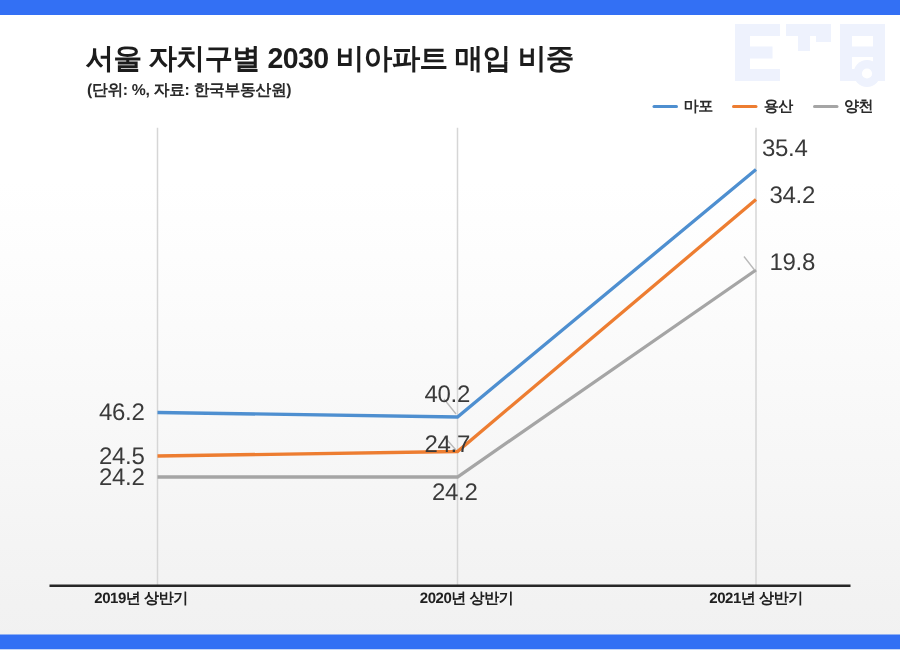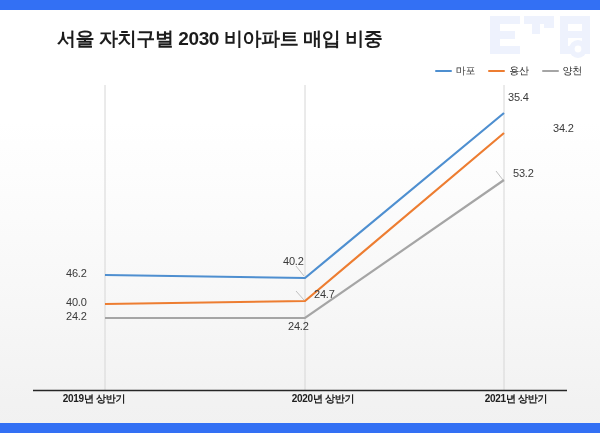--- a/index.html
+++ b/index.html
@@ -43,40 +43,40 @@
     letter-spacing:-0.2px;
     white-space:nowrap;
   }
 
   .legend{
     position:absolute;right:18px;top:64px;
     display:flex;align-items:center;gap:13px;
   }
   .legend-item{display:flex;align-items:center;gap:4px;}
   .legend-swatch{display:block;width:17px;height:2.5px;border-radius:1px;}
-  .legend-label{font-size:10px;font-weight:normal;color:#2b2b2b;letter-spacing:-0.3px;}
+  .legend-label{font-size:10px;font-weight:bold;color:#2b2b2b;letter-spacing:-0.3px;}
 
   .plot{
     position:absolute;left:0;top:85px;
     width:600px;height:310px;
   }
   .plot svg{display:block;}
 
   .xaxis-labels{
     position:absolute;left:0;top:392px;width:520px;height:24px;
   }
   .xlab{
     position:absolute;top:0;
     transform:translateX(-50%);
     font-size:10px;font-weight:bold;color:#202020;
     letter-spacing:-0.3px;white-space:nowrap;
   }
   .dlabel{
     position:absolute;
-    font-size:11px;color:#3a3a3a;
+    font-size:16px;color:#3a3a3a;
     white-space:nowrap;letter-spacing:-0.2px;
   }
 </style>
 </head>
 <body>
 
 <div class="card">
 
   <div class="bar-top"></div>
   <div class="bar-bottom"></div>
@@ -93,20 +93,21 @@
       </g>
       <g fill="#eef2fd">
 
         <circle cx="90" cy="37" r="9"></circle>
       </g>
       <circle cx="90" cy="37" r="3.4" fill="#ffffff"></circle>
     </svg>
   </div>
 
   <div class="title">서울 자치구별 2030 비아파트 매입 비중</div>
+  <div class="subtitle">(단위: %, 자료: 한국부동산원)</div>
 
   <div class="legend">
     <div class="legend-item">
       <span class="legend-swatch" style="background:#4e8fd0"></span>
       <span class="legend-label">마포</span>
     </div>
     <div class="legend-item">
       <span class="legend-swatch" style="background:#ed7d31"></span>
       <span class="legend-label">용산</span>
     </div>
@@ -133,30 +134,30 @@
 
       <g stroke="#b9b9b9" stroke-width="0.9">
         <line x1="296" y1="181" x2="304" y2="191"></line>
         <line x1="296" y1="206" x2="304" y2="215"></line>
         <line x1="496" y1="86" x2="503" y2="95"></line>
       </g>
     </svg>
   </div>
 
   <div class="dlabel" style="left:66px;  top:267px;">46.2</div>
-  <div class="dlabel" style="left:66px;  top:296px;">40.0</div>
+  <div class="dlabel" style="left:66px;  top:296px;">24.5</div>
   <div class="dlabel" style="left:66px;  top:310px;">24.2</div>
 
   <div class="dlabel" style="left:283px; top:255px;">40.2</div>
-  <div class="dlabel" style="left:283px; top:288px;margin-left:31px;">24.7</div>
+  <div class="dlabel" style="left:283px; top:288px;">24.7</div>
   <div class="dlabel" style="left:288px; top:320px;">24.2</div>
 
   <div class="dlabel" style="left:508px; top:91px;">35.4</div>
-  <div class="dlabel" style="left:513px; top:122px;margin-left:40px;">34.2</div>
-  <div class="dlabel" style="left:513px; top:167px;">53.2</div>
+  <div class="dlabel" style="left:513px; top:122px;">34.2</div>
+  <div class="dlabel" style="left:513px; top:167px;">19.8</div>
 
   <div class="xaxis-labels">
     <span class="xlab" style="left:94px;">2019년 상반기</span>
-    <span class="xlab" style="left:323px;">2020년 상반기</span>
-    <span class="xlab" style="left:516px;">2021년 상반기</span>
+    <span class="xlab" style="left:311px;">2020년 상반기</span>
+    <span class="xlab" style="left:504px;">2021년 상반기</span>
   </div>
 
 </div>
 
 </body></html>

